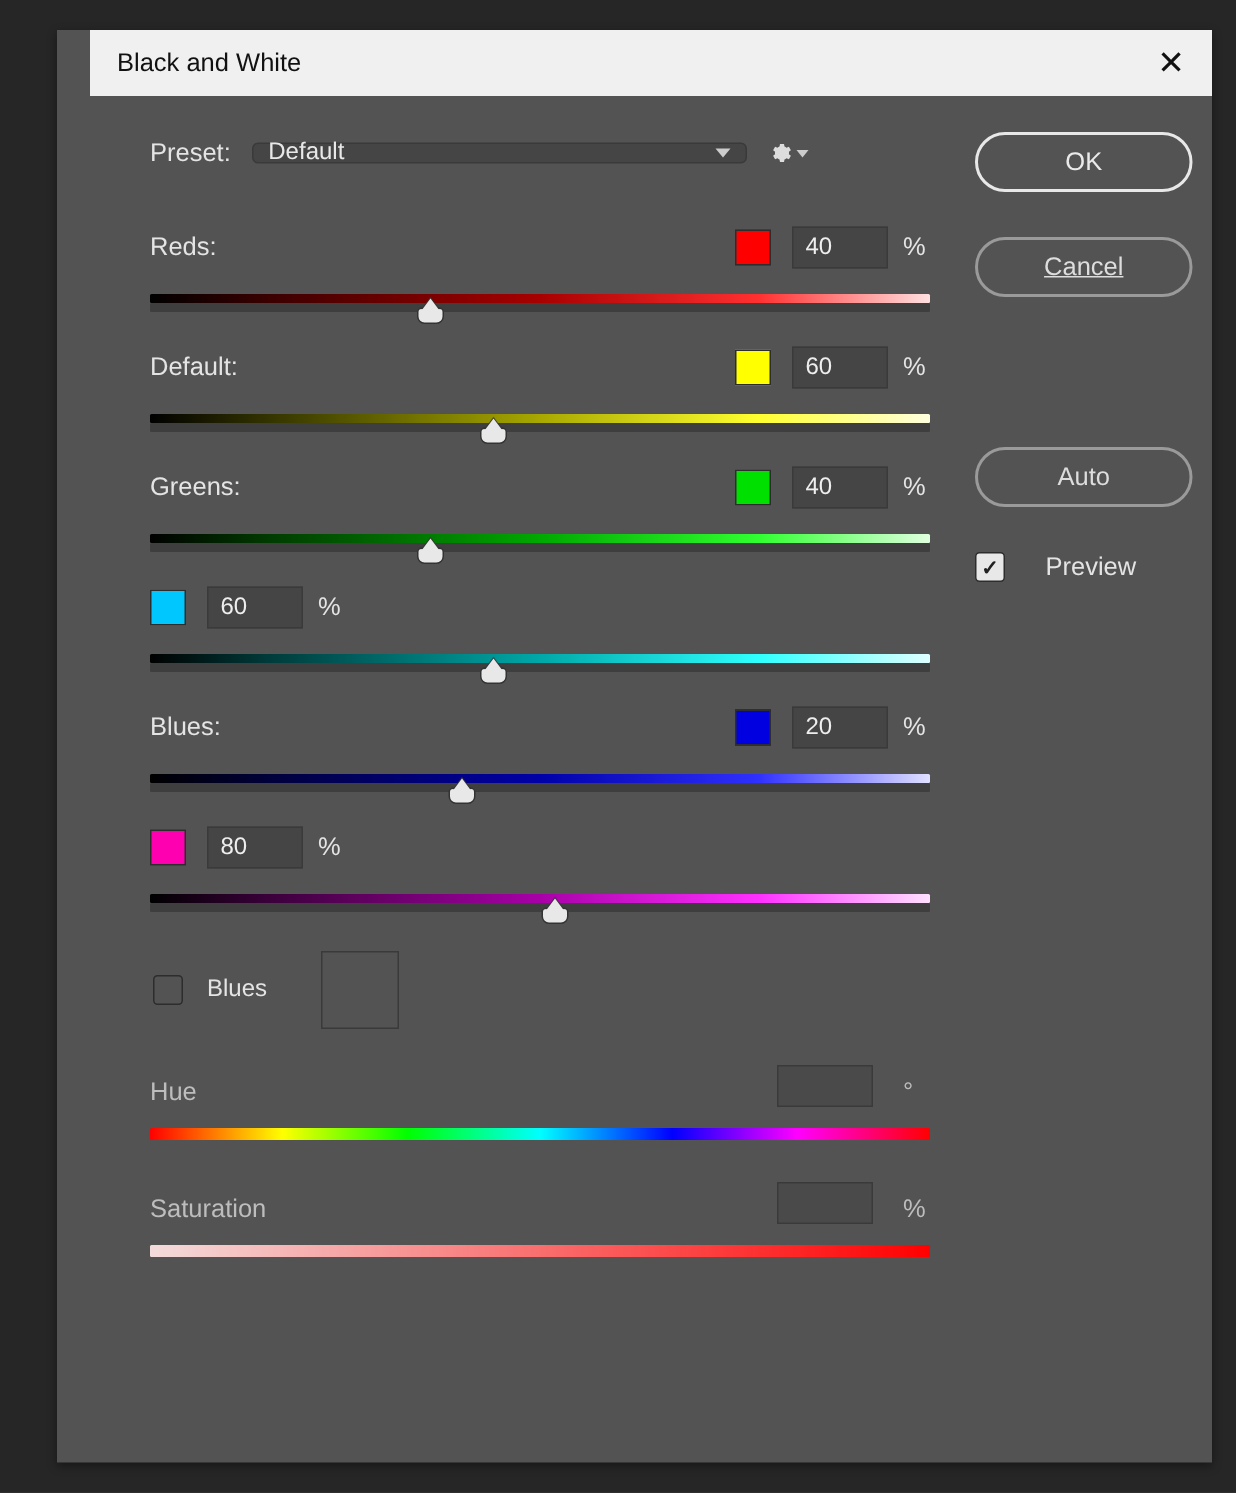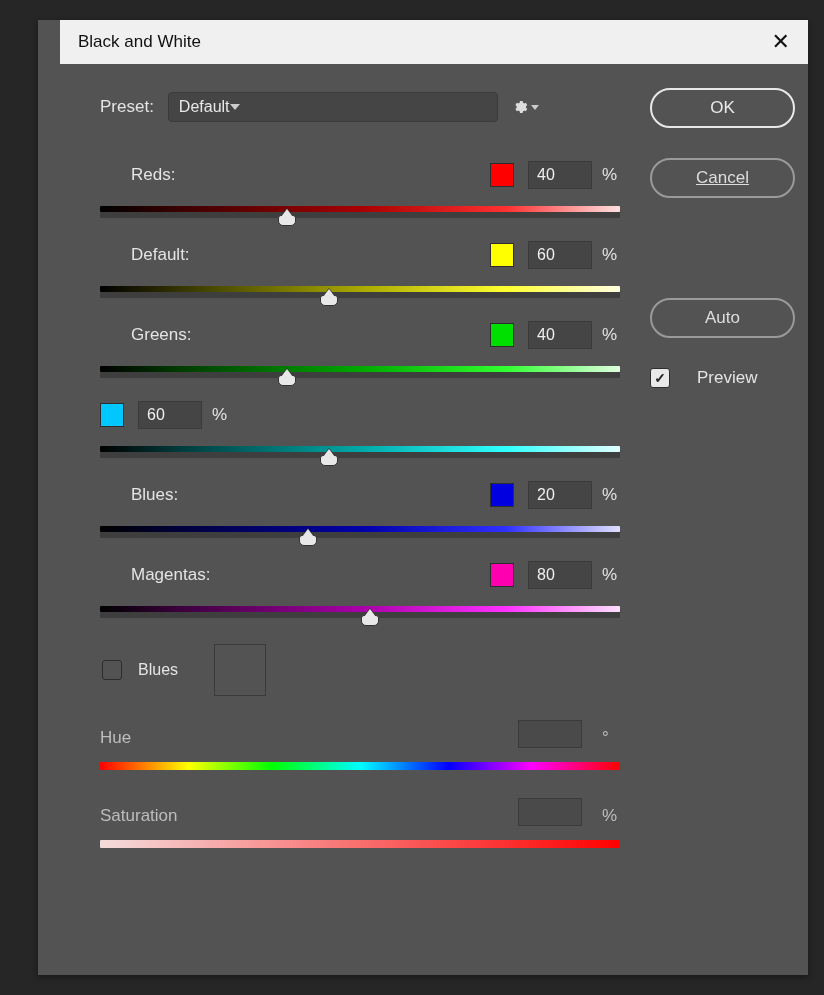--- a/index.html
+++ b/index.html
@@ -65,26 +65,27 @@
     align-items: center;
     gap: 14px;
     margin-bottom: 38px;
   }
   .preset-label {
     color: #e4e4e4;
     font-size: 17px;
   }
   .preset-select {
     flex: 0 0 330px;
-    height: 30px;
+    height: 14px;
     background: #454545;
     border: 1px solid #3a3a3a;
     border-radius: 4px;
     display: flex;
     align-items: center;
+    justify-content: space-between;
     padding: 0 10px;
     color: #e8e8e8;
     font-size: 16px;
     box-sizing: border-box;
   }
   .chev {
     width: 0; height: 0;
     border-left: 5px solid transparent;
     border-right: 5px solid transparent;
     border-top: 6px solid #ccc;
@@ -109,21 +110,20 @@
     margin-bottom: 12px;
   }
   .channel .row-top {
     display: flex;
     align-items: center;
     height: 30px;
   }
   .channel .name {
     flex: 1;
     font-size: 17px;
-    margin-left: 31px;
   }
   .channel .swatch {
     width: 22px;
     height: 22px;
     border: 1px solid #2d2d2d;
     margin-right: 14px;
   }
   .num-input {
     width: 64px;
     height: 28px;
@@ -347,21 +347,20 @@
               <span class="pct">%</span>
             </div>
             <div class="slider">
               <div class="track-shadow"></div>
               <div class="track" style="background:linear-gradient(90deg,#000 0%,#00003a 15%,#0000a8 50%,#3030ff 78%,#e0e0ff 100%)"></div>
               <div class="thumb" style="left:40%"></div>
             </div>
           </div>
           <div class="channel">
             <div class="row-top">
-              <span class="name">Magentas:</span>
               <span class="swatch" style="background:#ff00b0"></span>
               <input class="num-input" value="80" style="">
               <span class="pct">%</span>
             </div>
             <div class="slider">
               <div class="track-shadow"></div>
               <div class="track" style="background:linear-gradient(90deg,#000 0%,#3a003a 15%,#a800a8 50%,#ff30ff 78%,#ffe0ff 100%)"></div>
               <div class="thumb" style="left:52%"></div>
             </div>
           </div>

